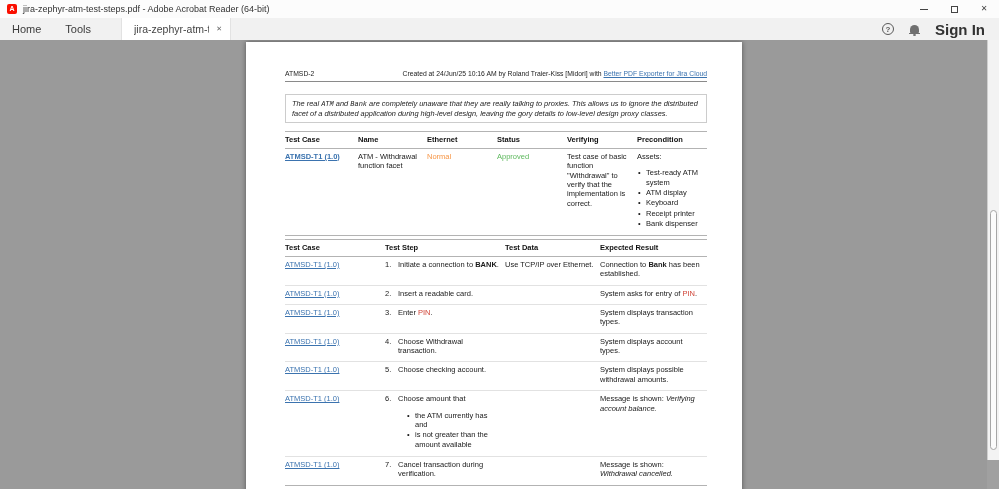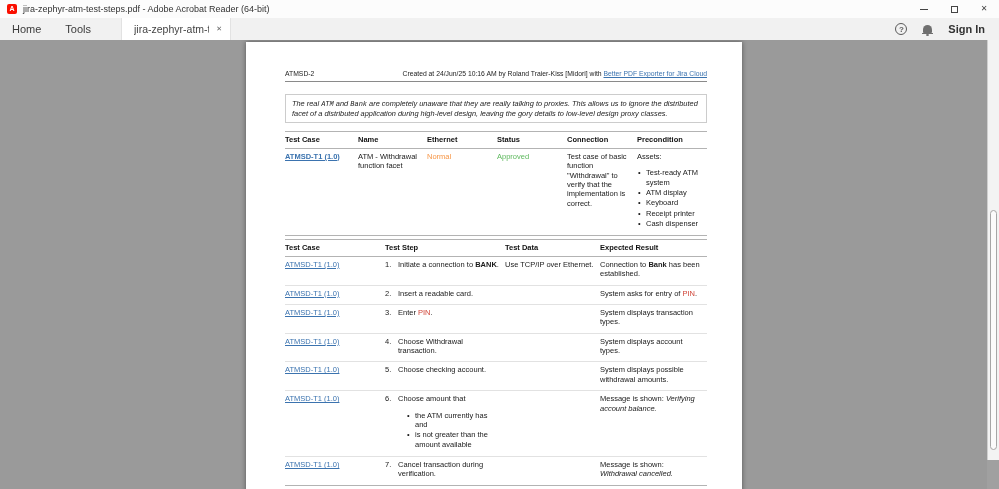--- a/index.html
+++ b/index.html
@@ -20,21 +20,21 @@
   .tabbar { position:absolute; top:18px; left:0; right:0; height:22px; background:#f1f1f1; display:flex; align-items:stretch; font-size:11px; color:#3b3b3b; }
   .menu-item { display:flex; align-items:center; padding:0 12px; cursor:default; }
   .doc-tab { display:flex; align-items:center; background:#ffffff; border-left:1px solid #e2e2e2; border-right:1px solid #e2e2e2; padding:0 8px 0 12px; margin-left:18px; max-width:110px; }
   .doc-tab-label { white-space:nowrap; overflow:hidden; font-size:10.5px; color:#444; }
   .tab-close { font-size:7px; color:#666; margin-left:7px; }
   .tab-right { margin-left:auto; display:flex; align-items:center; gap:16px; padding-right:14px; }
   .help-circle { width:12px; height:12px; border:1px solid #5a5a5a; border-radius:50%; font-size:8px; color:#5a5a5a; display:flex; align-items:center; justify-content:center; font-weight:bold; }
   .bell { position:relative; width:9px; height:8px; background:#6f6f6f; border-radius:5px 5px 1px 1px; }
   .bell::after { content:""; position:absolute; left:-1px; right:-1px; bottom:-1px; height:1.5px; background:#6f6f6f; }
   .bell::before { content:""; position:absolute; left:3px; bottom:-3px; width:3px; height:2px; border-radius:50%; background:#6f6f6f; }
-  .sign-in { font-size:11px; font-weight:700; color:#323232; }
+  .sign-in { font-size:15px; font-weight:700; color:#323232; }
 
   
   .viewport { position:absolute; top:40px; left:0; right:0; bottom:0; background:#9a9a9a; overflow:hidden; }
   .scroll-track { position:absolute; top:0; right:0; width:12px; height:420px; background:#f3f3f3; border-left:1px solid #cfcfcf; }
   .scroll-thumb { position:absolute; top:170px; left:2px; width:7px; height:240px; background:#fbfbfb; border:1px solid #a6a6a6; border-radius:4px; }
   .scroll-corner { position:absolute; right:0; top:420px; width:12px; height:60px; background:#a0a0a0; }
 
   
   .pdf-page { position:absolute; left:246px; top:2px; width:496px; height:600px; background:#ffffff; box-shadow:0 0 5px rgba(0,0,0,0.45); }
   .page-content { padding:28px 35px 0 39px; font-size:7.5px; color:#1a1a1a; line-height:1.25; }
@@ -130,39 +130,39 @@
               <col style="width:70px">
               <col style="width:70px">
               <col style="width:70px">
             </colgroup>
           <thead>
             <tr>
               <th>Test Case</th>
               <th>Name</th>
               <th>Ethernet</th>
               <th>Status</th>
-              <th>Connection</th>
+              <th>Verifying</th>
               <th>Precondition</th>
             </tr>
           </thead>
           <tbody>
             <tr>
               <td><a class="link bold">ATMSD-T1 (1.0)</a></td>
               <td>ATM - Withdrawal function facet</td>
               <td><span class="orange">Normal</span></td>
               <td><span class="green">Approved</span></td>
               <td>Test case of basic function "Withdrawal" to verify that the implementation is correct.</td>
               <td>
                 <span>Assets:</span>
                 <ul class="blist">
                   <li>Test-ready ATM system</li>
                   <li>ATM display</li>
                   <li>Keyboard</li>
                   <li>Receipt printer</li>
-                  <li>Cash dispenser</li>
+                  <li>Bank dispenser</li>
                 </ul>
               </td>
             </tr>
           </tbody>
         </table>
 
         <table class="t2" style="margin-top:3px;">
           <colgroup>
               <col style="width:100px">
               <col style="width:120px">

